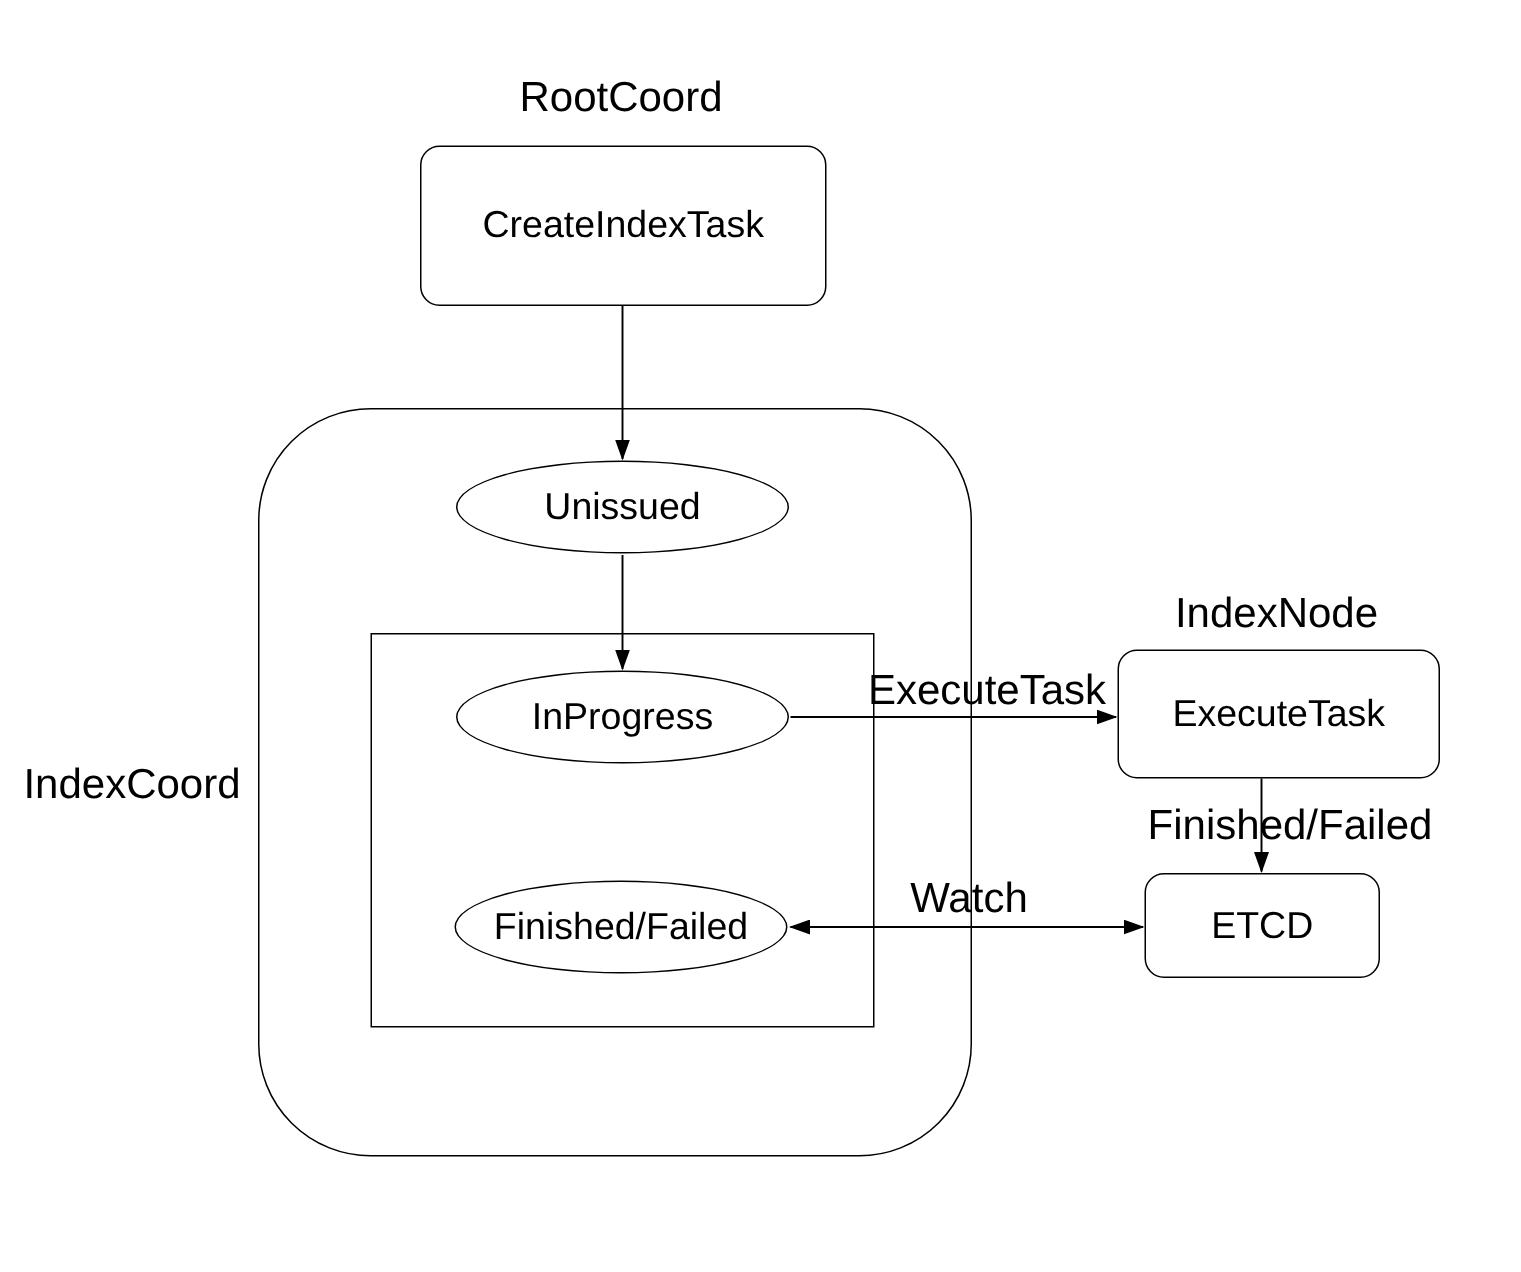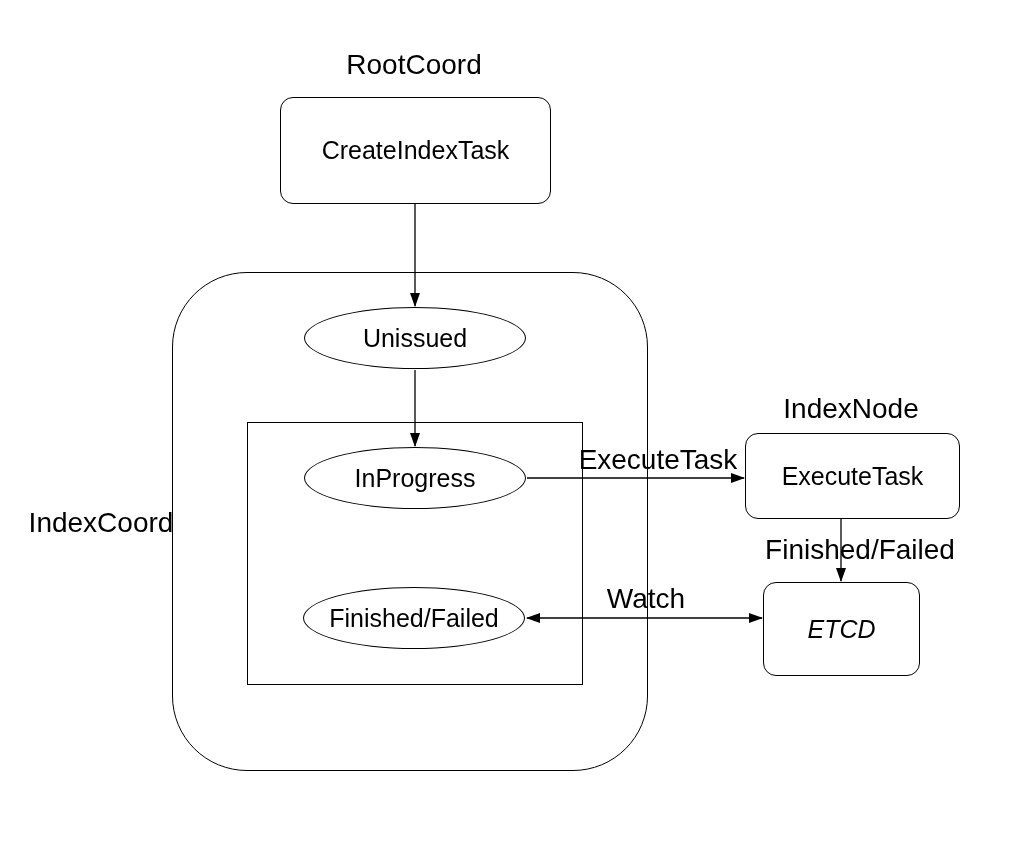--- a/index.html
+++ b/index.html
@@ -93,27 +93,27 @@
   </div>
 
   <div class="node ellipse" style="left:303px; top:587px; width:222px; height:62px;">
     <span>Finished/Failed</span>
   </div>
 
   <div class="node rounded" style="left:745px; top:433px; width:215px; height:86px;">
     <span>ExecuteTask</span>
   </div>
 
-  <div class="node rounded" style="left:763px; top:582px; width:157px; height:94px;font-style:italic;">
+  <div class="node rounded" style="left:763px; top:582px; width:157px; height:70px;">
     <span>ETCD</span>
   </div>
 
   <div class="label" style="left:414px; top:65px;">RootCoord</div>
 
-  <div class="label" style="left:101px; top:523px;">IndexCoord</div>
+  <div class="label" style="left:88px; top:523px;">IndexCoord</div>
 
   <div class="label" style="left:851px; top:409px;">IndexNode</div>
 
 
   <div class="label" style="left:658px; top:460px;">ExecuteTask</div>
 
   <div class="label" style="left:860px; top:550px;">Finished/Failed</div>
 
   <div class="label" style="left:646px; top:599px;">Watch</div>
 

